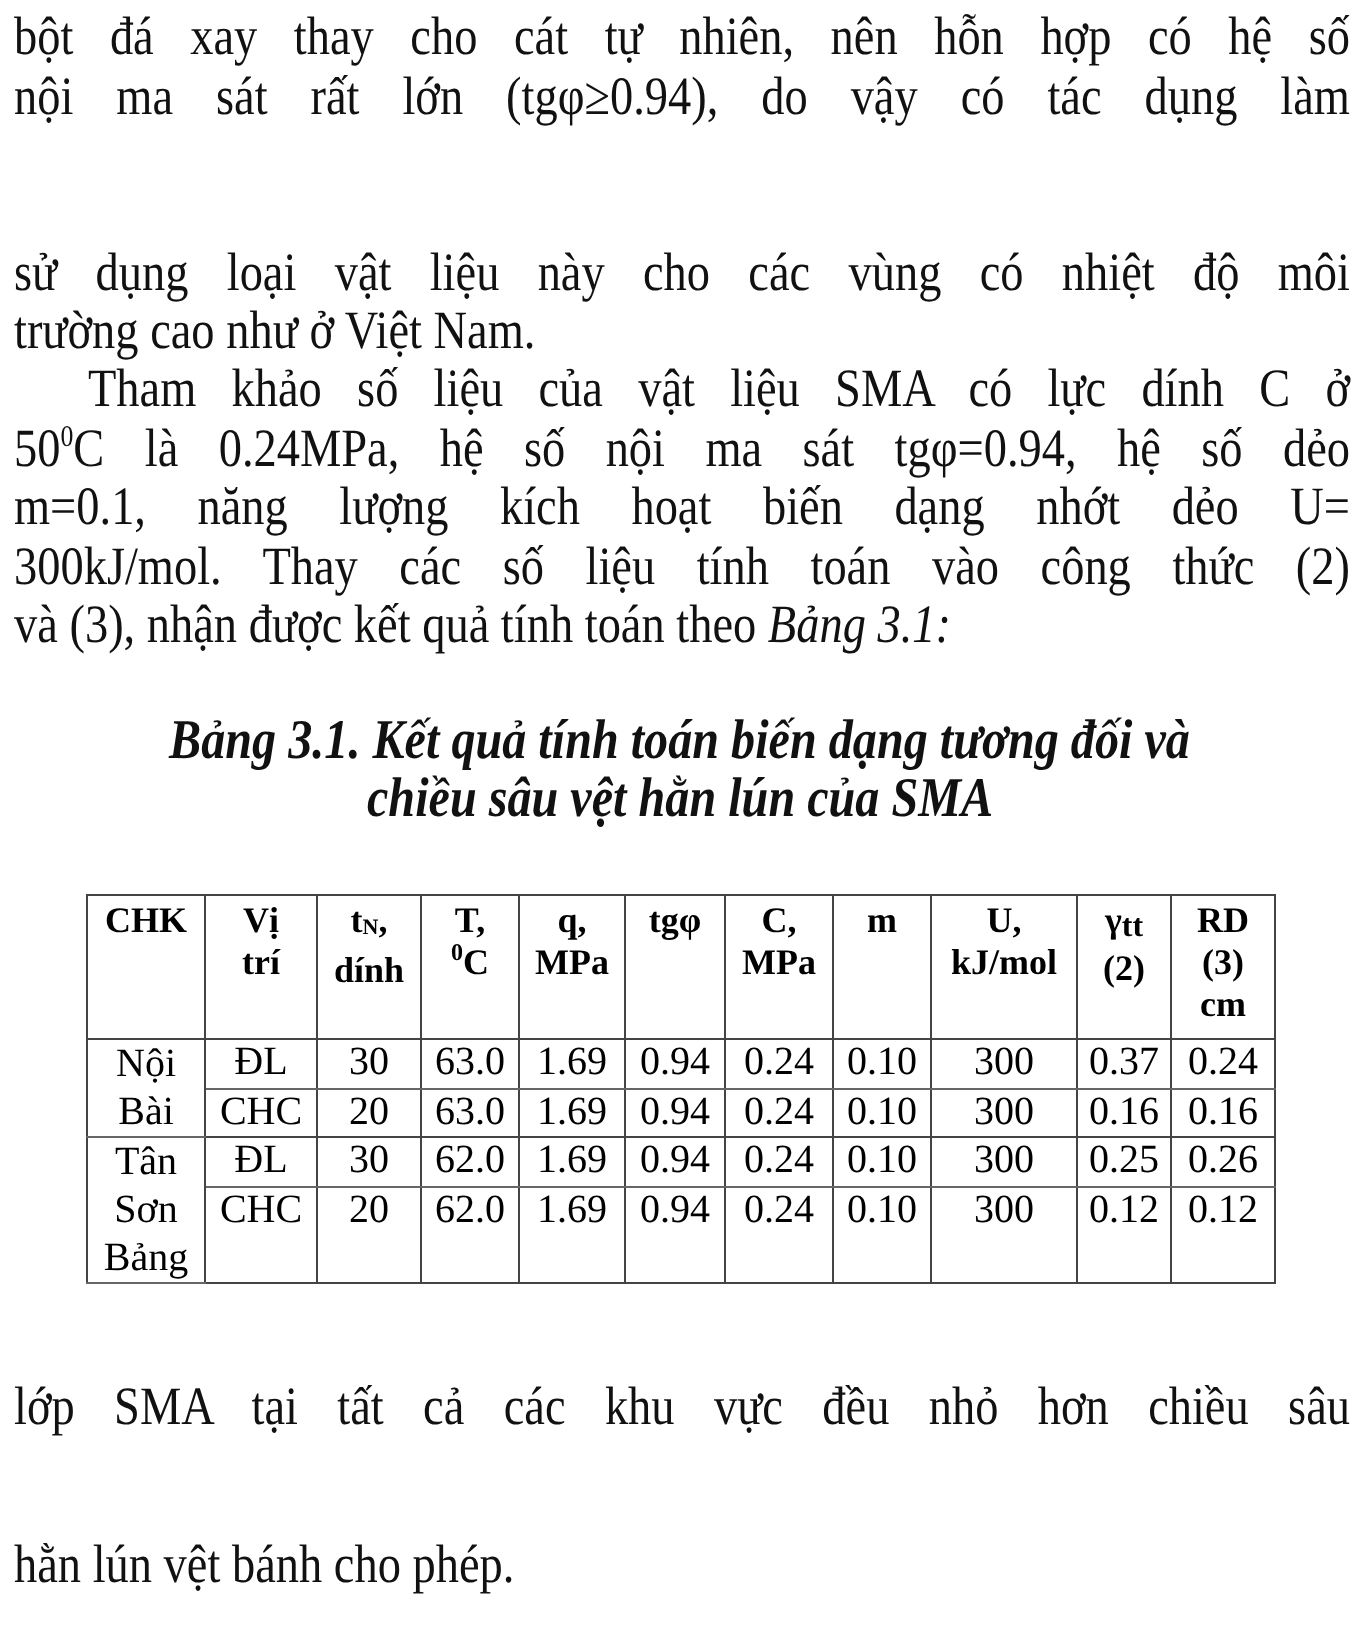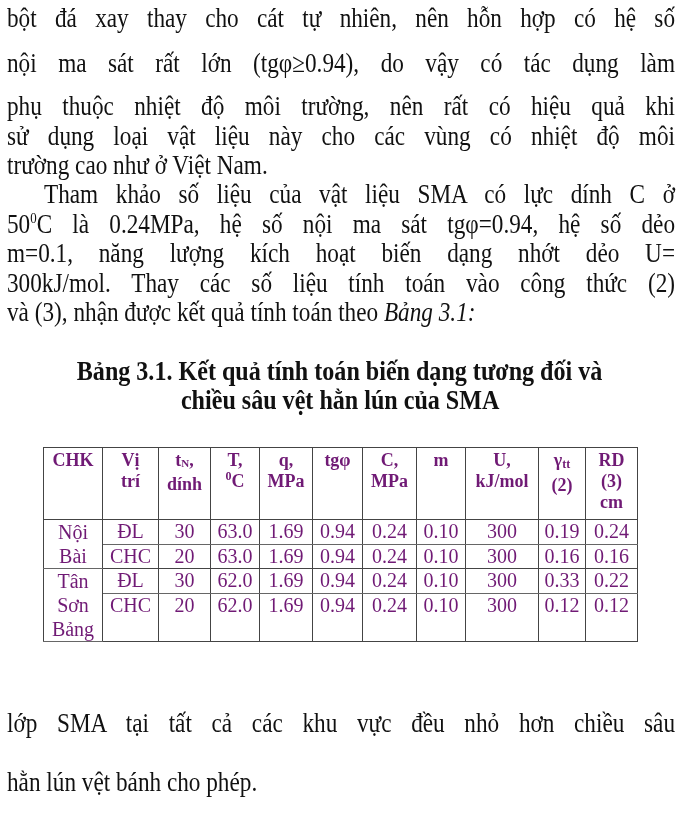--- a/index.html
+++ b/index.html
@@ -13,47 +13,46 @@
   .line .inner {
     display: inline-block; transform-origin: 0 0; transform: scaleX(0.86);
     width: calc(668px / 0.86); text-align: justify; text-align-last: justify; white-space: normal;
   }
   .line.last .inner { text-align-last: left; }
   .line.indent { left: 44px; width: 631px; }
   .line.indent .inner { width: calc(631px / 0.86); }
   .cap {
     position: absolute; left: 0; width: 680px; text-align: center;
     font-family: "Liberation Serif", serif; font-size: 28px; line-height: 30px;
-    font-weight: bold; white-space: nowrap;
+    font-weight: bold; font-style: italic; white-space: nowrap;
   }
   .cap .inner { display: inline-block; transform: scaleX(0.86); }
   .it { font-style: italic; }
   sup { font-size: 15px; vertical-align: 10px; line-height: 0; }
 
   table.tbl {
     position: absolute; left: 43px; top: 447px; border-collapse: collapse;
-    font-family: "Liberation Serif", serif; font-size: 20px; color: #701a75;
+    font-family: "Liberation Serif", serif; font-size: 20px; color: #000000;
   }
   table.tbl td, table.tbl th { border: 1.4px solid #444; padding: 0; text-align: center; vertical-align: top; }
   table.tbl th { font-weight: bold; font-size: 18px; line-height: 21px; height: 69px; padding-top: 2px; }
   table.tbl td { height: 23px; line-height: 23px; }
   table.tbl td.chk { line-height: 24px; border-bottom: 1.4px solid #444; }
   table.tbl tr.r1 td, table.tbl tr.r3 td { border-bottom: 1px solid #666; }
   .sub { font-size: 11px; vertical-align: -1px; }
   .supx { font-size: 12px; vertical-align: 7px; line-height: 0; }
-  .gsub { font-size: 12px; vertical-align: -2px; }
+  .gsub { font-size: 16px; vertical-align: -2px; }
 </style>
 </head>
 <body>
 
 <div class="page">
 
   <div class="line" style="top:3px"><span class="inner">bột đá xay thay cho cát tự nhiên, nên hỗn hợp có hệ số</span></div>
-  <div class="line" style="top:48px"><span class="inner">nội ma sát rất lớn (tgφ≥0.94), do vậy có tác dụng làm</span></div>
-  <div class="line" style="top:91px"><span class="inner">phụ thuộc nhiệt độ môi trường, nên rất có hiệu quả khi</span></div>
+  <div class="line" style="top:33px"><span class="inner">nội ma sát rất lớn (tgφ≥0.94), do vậy có tác dụng làm</span></div>
   <div class="line" style="top:121px"><span class="inner">sử dụng loại vật liệu này cho các vùng có nhiệt độ môi</span></div>
   <div class="line last" style="top:150px"><span class="inner">trường cao như ở Việt Nam.</span></div>
 
   <div class="line indent" style="top:179px"><span class="inner">Tham khảo số liệu của vật liệu SMA có lực dính C ở</span></div>
   <div class="line" style="top:209px"><span class="inner"><span>50</span><sup>0</sup><span>C là 0.24MPa, hệ số nội ma sát tgφ=0.94, hệ số dẻo</span></span></div>
   <div class="line" style="top:238px"><span class="inner">m=0.1, năng lượng kích hoạt biến dạng nhớt dẻo U=</span></div>
   <div class="line" style="top:268px"><span class="inner">300kJ/mol. Thay các số liệu tính toán vào công thức (2)</span></div>
   <div class="line last" style="top:297px"><span class="inner"><span>và (3), nhận được kết quả tính toán theo </span><span class="it">Bảng 3.1:</span></span></div>
 
   <div class="cap" style="top:356px"><span class="inner">Bảng 3.1. Kết quả tính toán biến dạng tương đối và</span></div>
@@ -90,21 +89,21 @@
     <tr class="r1">
       <td class="chk" rowspan="2"><span>Nội</span><br><span>Bài</span></td>
       <td>ĐL</td>
       <td>30</td>
       <td>63.0</td>
       <td>1.69</td>
       <td>0.94</td>
       <td>0.24</td>
       <td>0.10</td>
       <td>300</td>
-      <td>0.19</td>
+      <td>0.37</td>
       <td>0.24</td>
     </tr>
     <tr class="r2">
       <td>CHC</td>
       <td>20</td>
       <td>63.0</td>
       <td>1.69</td>
       <td>0.94</td>
       <td>0.24</td>
       <td>0.10</td>
@@ -115,34 +114,34 @@
     <tr class="r3">
       <td class="chk" rowspan="2"><span>Tân</span><br><span>Sơn</span><br><span>Bảng</span></td>
       <td>ĐL</td>
       <td>30</td>
       <td>62.0</td>
       <td>1.69</td>
       <td>0.94</td>
       <td>0.24</td>
       <td>0.10</td>
       <td>300</td>
-      <td>0.33</td>
-      <td>0.22</td>
+      <td>0.25</td>
+      <td>0.26</td>
     </tr>
     <tr class="r4">
       <td style="height:46px">CHC</td>
       <td>20</td>
       <td>62.0</td>
       <td>1.69</td>
       <td>0.94</td>
       <td>0.24</td>
       <td>0.10</td>
       <td>300</td>
       <td>0.12</td>
       <td>0.12</td>
     </tr>
   </tbody>
     </table>
 
-  <div class="line" style="top:708px"><span class="inner">lớp SMA tại tất cả các khu vực đều nhỏ hơn chiều sâu</span></div>
+  <div class="line" style="top:688px"><span class="inner">lớp SMA tại tất cả các khu vực đều nhỏ hơn chiều sâu</span></div>
   <div class="line last" style="top:767px"><span class="inner">hằn lún vệt bánh cho phép.</span></div>
 
 </div>
 
 </body></html>

